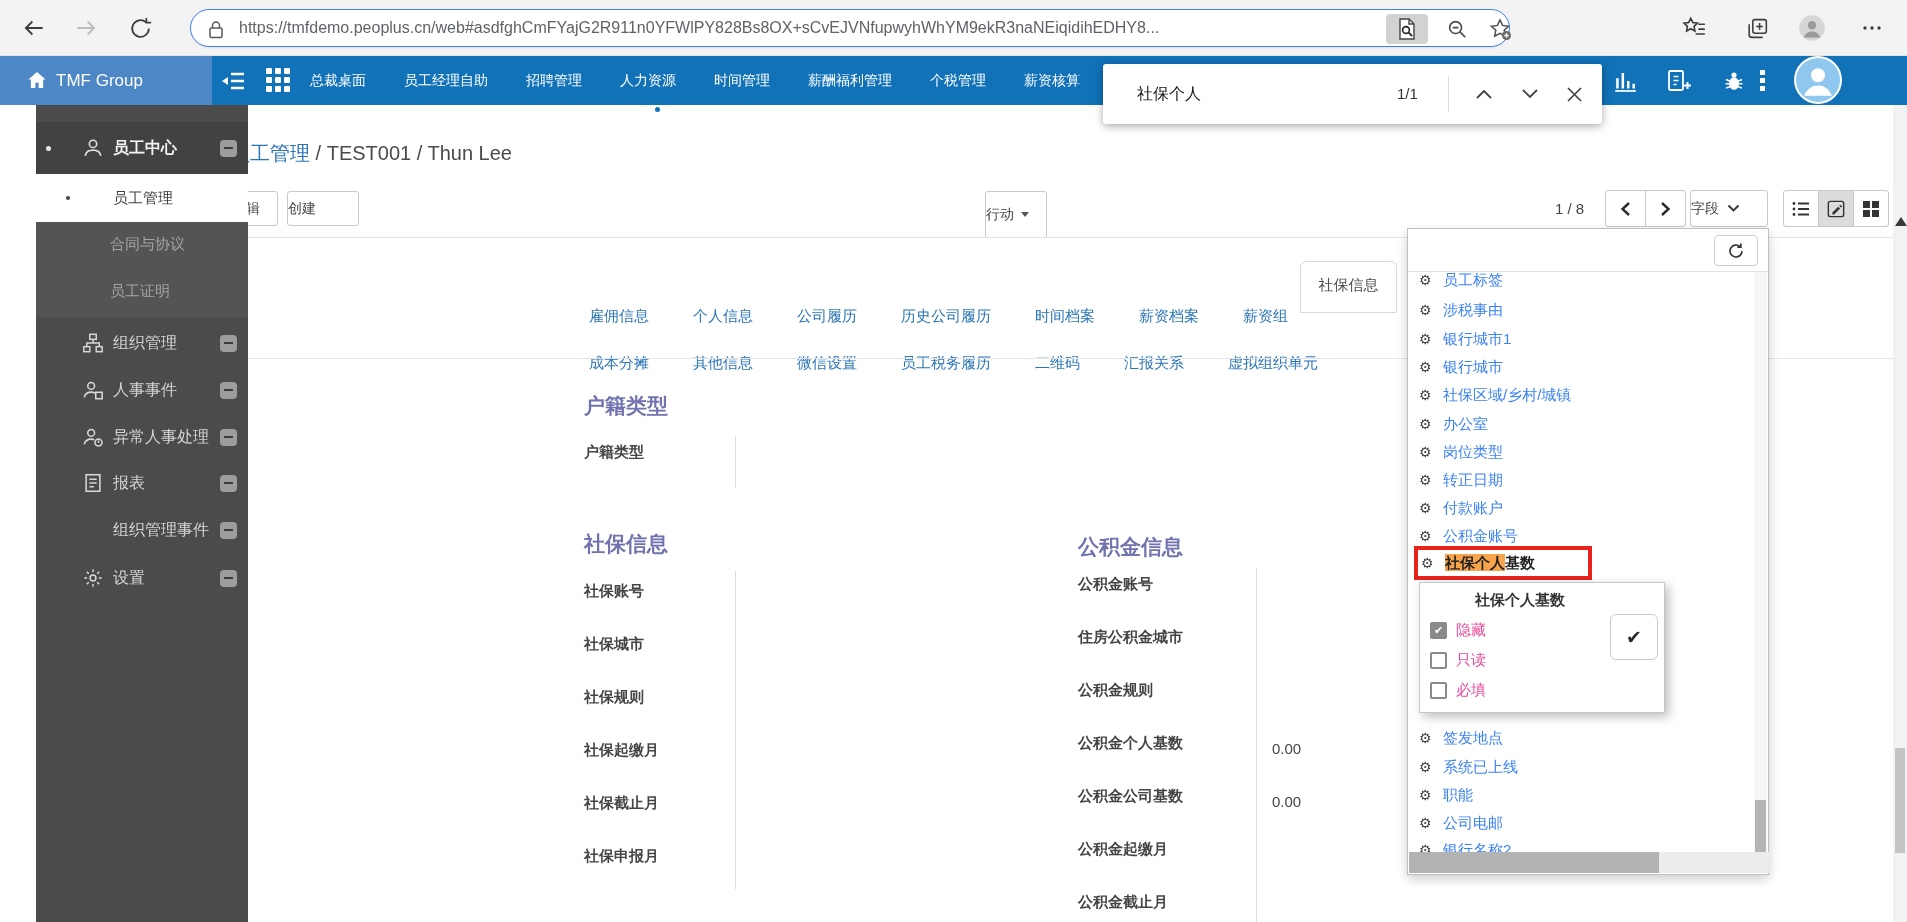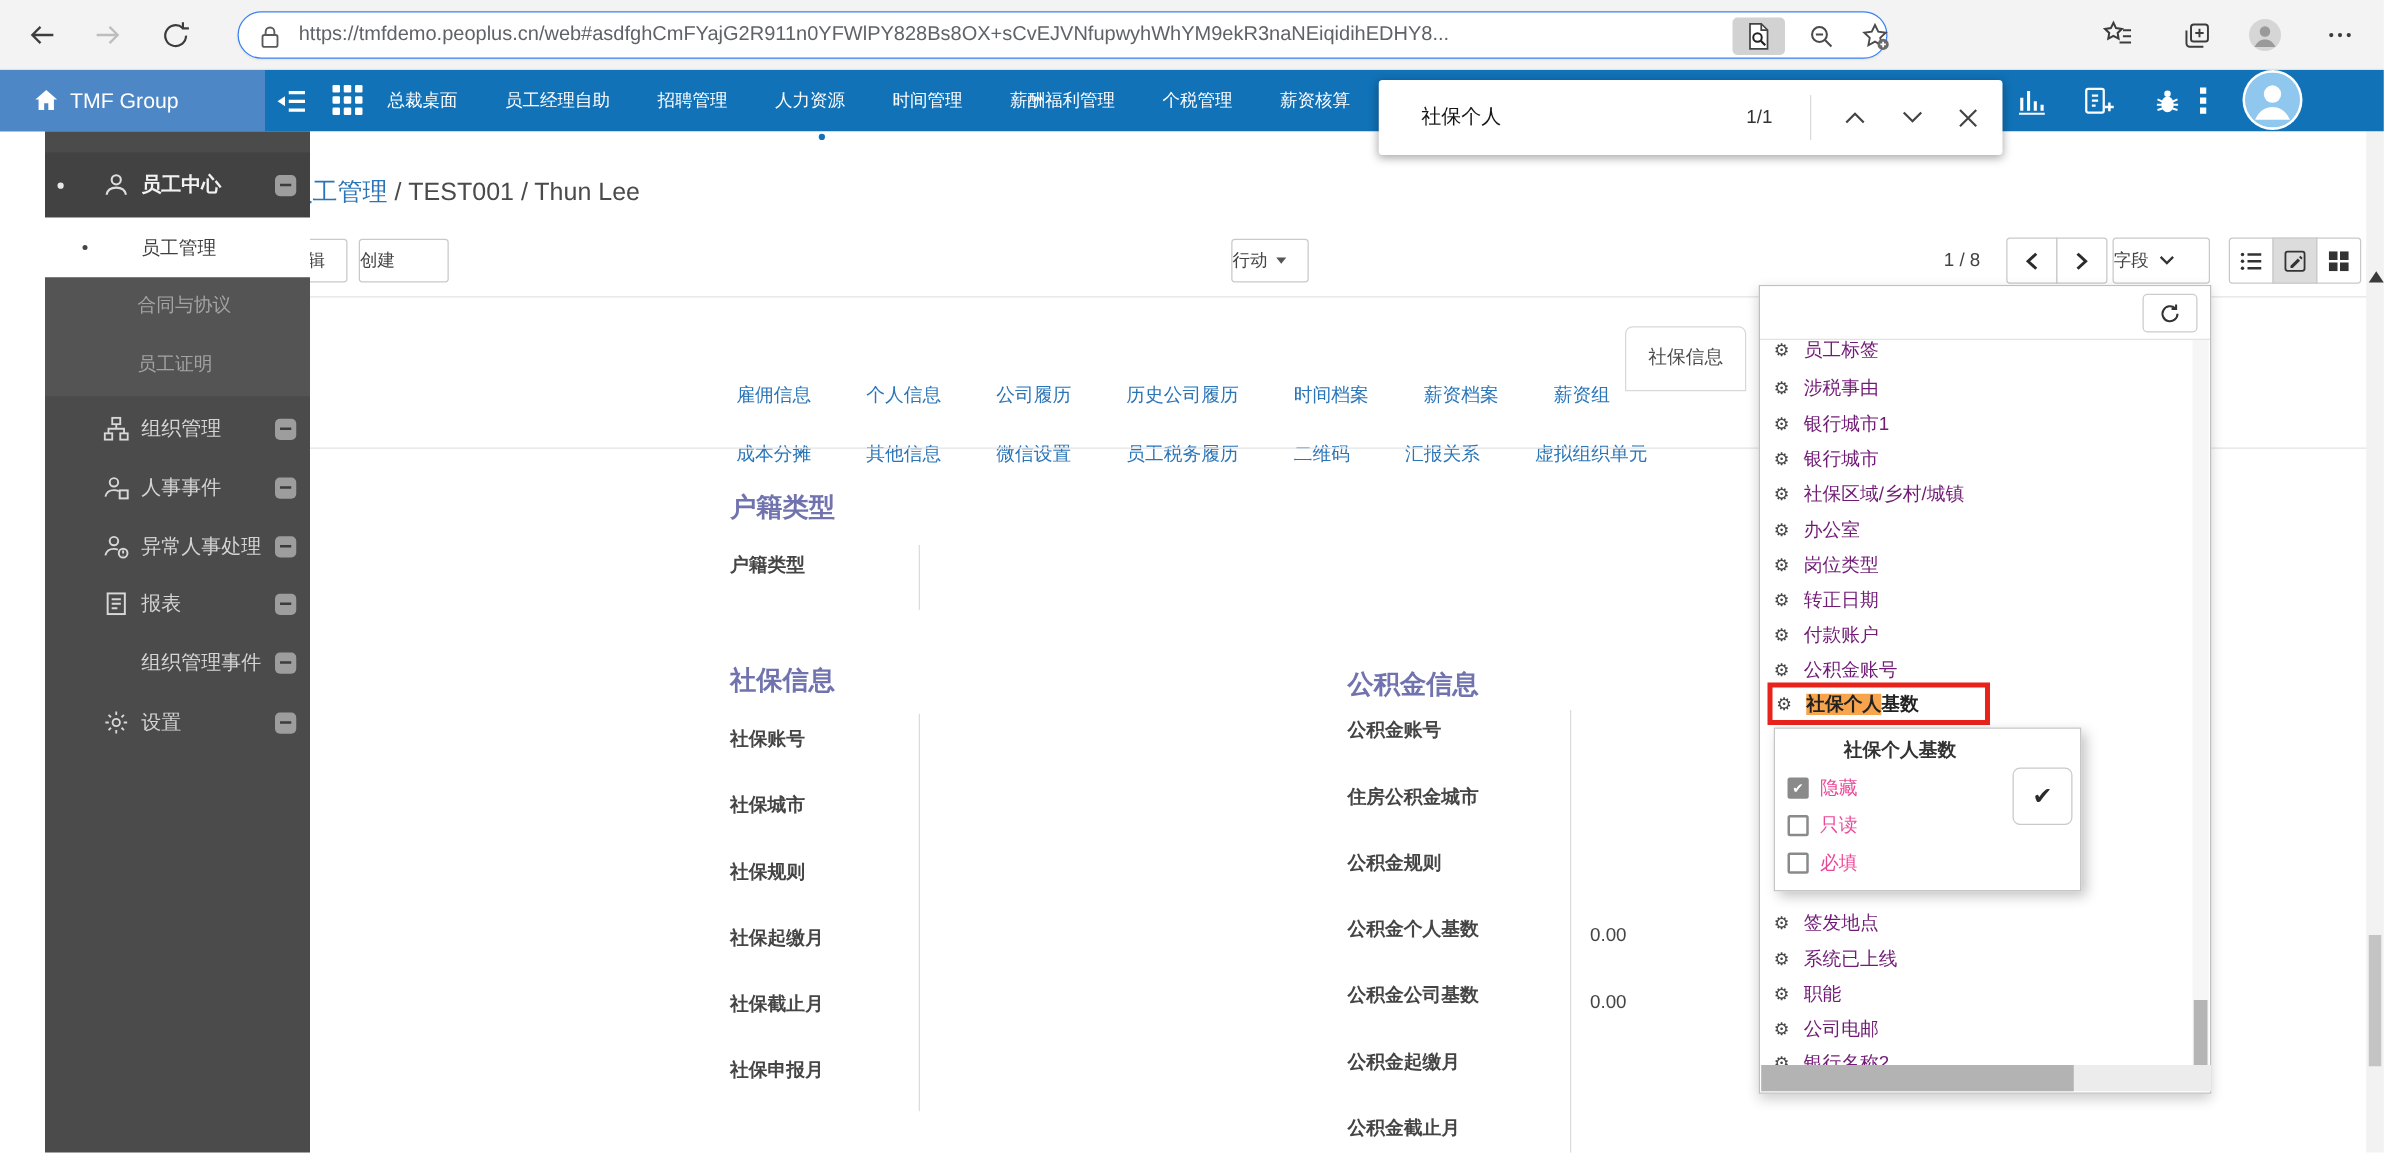--- a/index.html
+++ b/index.html
@@ -93,21 +93,21 @@
   .field-panel { position:absolute; left:1407px; top:228px; width:362px; height:647px;
     background:#fff; border:1px solid #bfbfbf; box-shadow:0 4px 10px rgba(0,0,0,.2); z-index:20; }
   .fp-header { position:absolute; left:0; top:0; width:100%; height:43px; background:#fff;
     border-bottom:1px solid #e2e2e2; z-index:3; }
   .fp-refresh { position:absolute; right:10px; top:6px; width:44px; height:31px;
     border:1px solid #ccc; border-radius:4px; background:#fff;
     display:flex; align-items:center; justify-content:center; cursor:pointer; }
   .fp-item { position:absolute; left:0; width:340px; height:28px; display:flex; align-items:center; }
   .gear { position:absolute; left:10px; width:20px; font-size:14px; color:#444; line-height:1; }
   .gear::before { content:"⚙"; font-family:"DejaVu Sans",sans-serif; }
-  .fp-label { position:absolute; left:34px; font-size:15px; color:#701a75; white-space:nowrap; }
+  .fp-label { position:absolute; left:34px; font-size:15px; color:#3b82f6; white-space:nowrap; }
   .fp-clip { position:absolute; left:1px; top:1px; width:360px; height:624px; overflow:hidden; }
 
   .red-box { position:absolute; left:5px; top:316px; width:178px; height:34px;
     border:4px solid #e8231c; display:flex; align-items:center; }
   .red-box .gear { left:3px; }
   .red-box-label { position:absolute; left:27px; font-size:15px; font-weight:bold; color:#222; white-space:nowrap; }
   .hl { background:#f8a44c; }
 
   .fp-popup { position:absolute; left:10px; top:352px; width:246px; height:131px; background:#fff;
     border:1px solid #c6c6c6; box-shadow:4px 4px 10px rgba(0,0,0,.25); z-index:4; }
@@ -402,21 +402,21 @@
 <div class="breadcrumb">
   <span class="bc-link">员工管理</span><span class="bc-rest"> / TEST001 / Thun Lee</span>
 </div>
 
 <div class="btn" style="left:231px;top:191px;width:47px;height:35px">
   <span>编辑</span>
 </div>
 <div class="btn" style="left:287px;top:191px;width:72px;height:35px">
   <span>创建</span>
 </div>
-<div class="btn" style="left:985px;top:191px;width:62px;height:35px">
+<div class="btn" style="left:985px;top:191px;width:62px;height:47px">
   <span>行动</span>
   <span class="caret-down"></span>
 </div>
 
 <div class="pager">1 / 8</div>
 <div class="abs" style="left:1605px;top:190px;display:flex">
   <div class="seg" style="width:41px;height:37px;border-radius:3px 0 0 3px">
     <svg width="11" height="16" viewBox="0 0 11 16" fill="none" stroke="#2b2b2b" stroke-width="2.4">
         <path d="M9 2L2.5 8 9 14"></path>
       </svg>

